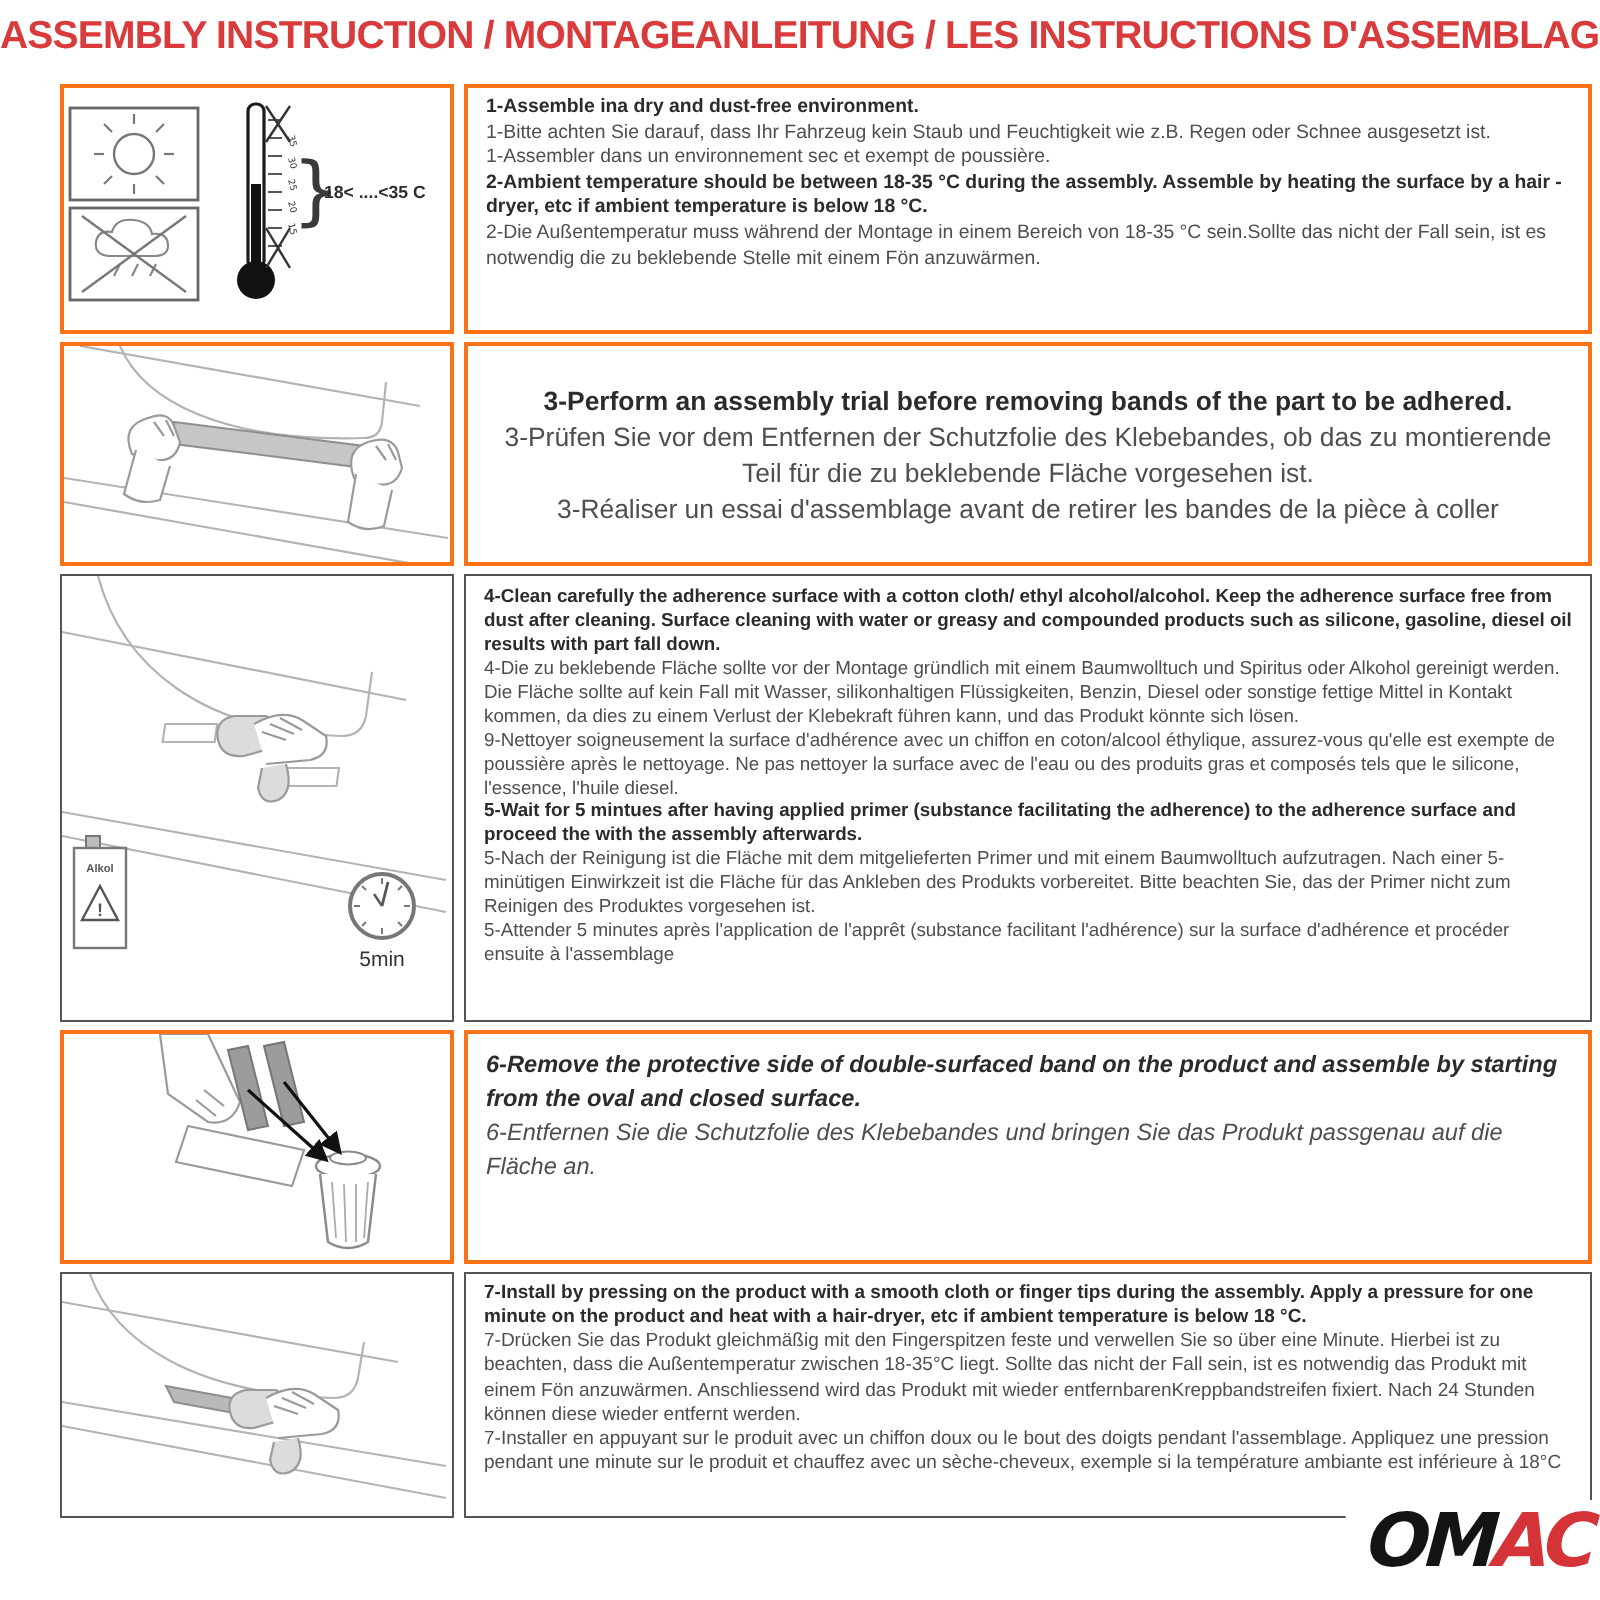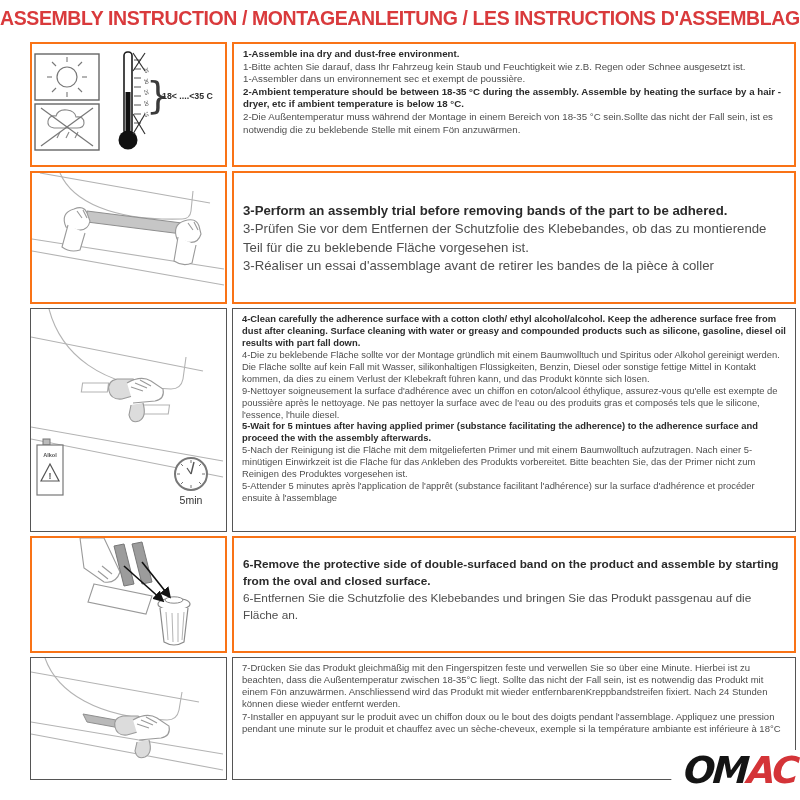--- a/index.html
+++ b/index.html
@@ -6,25 +6,25 @@
   html,body { width:800px; height:800px; background:#fff; font-family:"Liberation Sans", sans-serif; }
   .page { position:relative; width:800px; height:800px; background:#fff; overflow:hidden; }
   .title { position:absolute; top:7px; left:0; width:800px; text-align:center;
            font-weight:bold; font-size:19.5px; letter-spacing:-0.4px; color:#d93a3c; white-space:nowrap; }
   .sheet { position:absolute; left:30px; top:42px; width:766px; }
   .row { display:flex; gap:5px; margin-bottom:4px; }
   .fig { width:197px; flex:none; background:#fff; position:relative; overflow:hidden; }
   .txt { flex:1; background:#fff; padding:4px 9px 2px 9px; color:#4e4e4e; overflow:hidden; }
   .b-bold { border:2px solid #f97316; }
   .b-lite { border:1.5px solid #555; }
-  .r1 { height:125px; } .r2 { height:133px; } .r3 { height:224px; } .r4 { height:117px; } .r5 { height:123px; }
+  .r1 { height:125px; } .r2 { height:112px;text-align:center; } .r3 { height:224px; } .r4 { height:117px; } .r5 { height:123px; }
   .r1 .txt { font-size:9.7px; line-height:1.3; }
   .r2 .txt { font-size:13.2px; line-height:1.38; display:flex; flex-direction:column; justify-content:center; }
   .r3 .txt { font-size:9.4px; line-height:1.27; }
-  .r4 .txt { font-size:11.8px; line-height:1.45; padding-top:18px; }
+  .r4 .txt { font-size:11.8px; line-height:1.45; padding-top:7px;font-style:italic; }
   .r5 .txt { font-size:9.5px; line-height:1.28; }
   .step + .step { }
   .en { font-weight:bold; color:#2b2b2b; }
   .de, .fr { color:#4e4e4e; }
   svg { display:block; }
   .logo { position:absolute; top:750px; right:3px; background:#fff; padding:2px 0 2px 12px;
           font-family:"DejaVu Sans", sans-serif; font-weight:bold; font-style:italic;
           font-size:37px; letter-spacing:-2.5px; line-height:1; transform:skewX(-4deg); }
   .logo .lg-l { color:#141414; } .logo .lg-r { color:#d43438; }
 </style>
@@ -258,20 +258,21 @@
           <polygon points="52,56 118,68 122,76 56,64" fill="#b9b9b9" stroke="#8f8f8f" stroke-width="1"></polygon>
           <g>
             <path d="M92,58 q-10,2 -8,11 q2,9 12,8 l14,-4 q6,-10 -3,-15 z" fill="#dcdcdc" stroke="#9a9a9a" stroke-width="1.1"></path>
             <path d="M102,62 q14,-8 24,-2 l12,8 q2,10 -8,12 l-22,2 M106,66 l12,4 M110,62 l12,5 M115,59 l11,6" fill="#fff" stroke="#9a9a9a" stroke-width="1.1"></path>
             <path d="M118,82 q4,13 -4,17 q-8,3 -10,-6 l2,-9" fill="#dcdcdc" stroke="#9a9a9a" stroke-width="1.1"></path>
           </g>
         </svg>
       </div>
       <div class="txt b-lite">
         <div class="step">
+          <p class="en">7-Install by pressing on the product with a smooth cloth or finger tips during the assembly. Apply a pressure for one minute on the product and heat with a hair-dryer, etc if ambient temperature is below 18 °C.</p>
           <p class="de">7-Drücken Sie das Produkt gleichmäßig mit den Fingerspitzen feste und verwellen Sie so über eine Minute. Hierbei ist zu beachten, dass die Außentemperatur zwischen 18-35°C liegt. Sollte das nicht der Fall sein, ist es notwendig das Produkt mit einem Fön anzuwärmen. Anschliessend wird das Produkt mit wieder entfernbarenKreppbandstreifen fixiert. Nach 24 Stunden können diese wieder entfernt werden.</p>
           <p class="fr">7-Installer en appuyant sur le produit avec un chiffon doux ou le bout des doigts pendant l'assemblage. Appliquez une pression pendant une minute sur le produit et chauffez avec un sèche-cheveux, exemple si la température ambiante est inférieure à 18°C</p>
         </div>
       </div>
     </div>
 
   </div>
 
   <div class="logo">
     <span class="lg-l">OM</span><span class="lg-r">AC</span>

